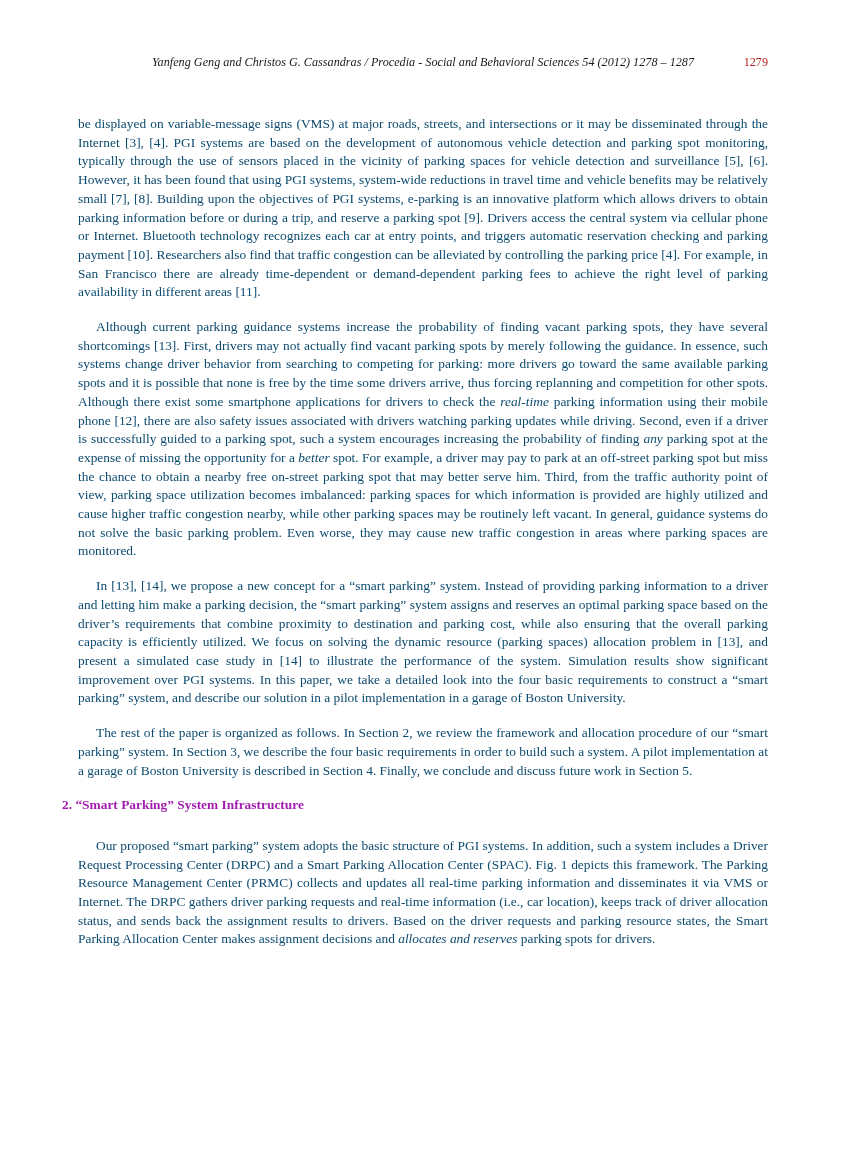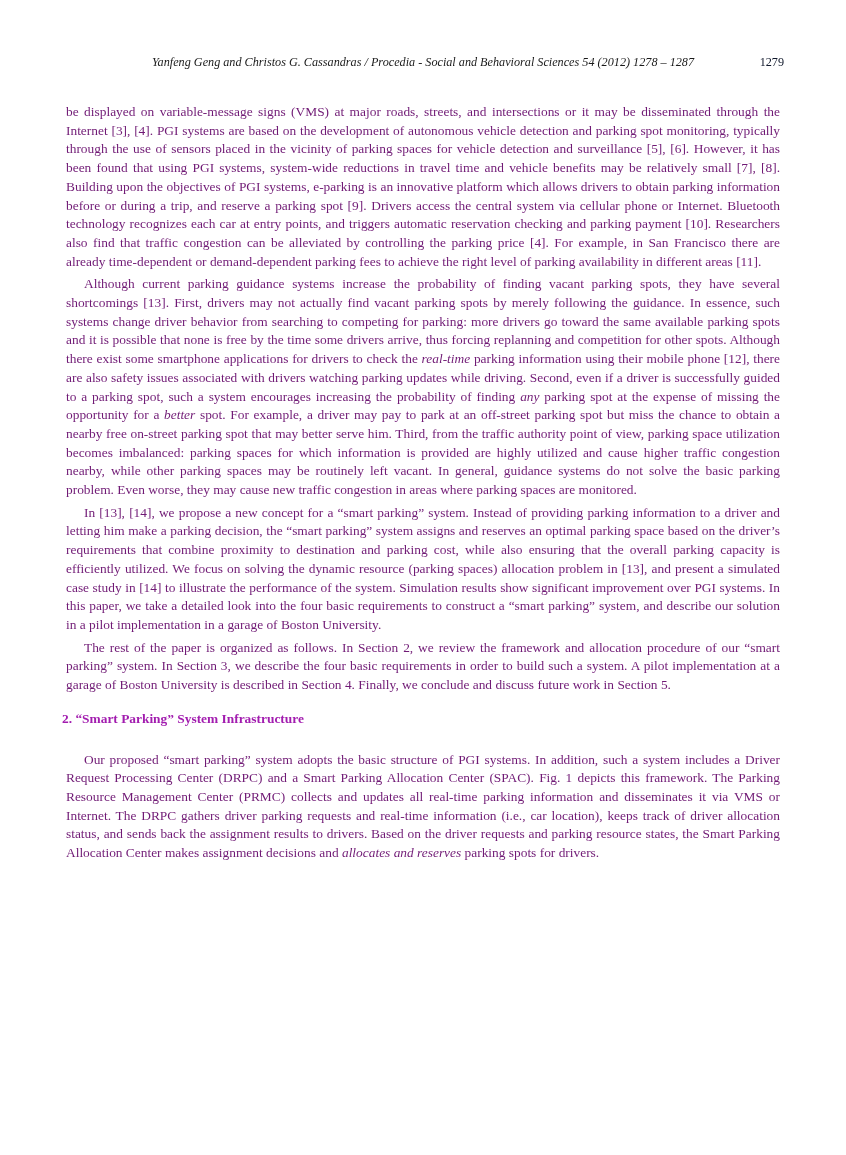--- a/index.html
+++ b/index.html
@@ -22,38 +22,38 @@
     left: 62px;
     width: 722px;
     text-align: center;
     font-size: 12.2px;
     line-height: 16px;
     font-style: italic;
     color: #1a1a1a;
   }
   .running-header .page-number {
     position: absolute;
-    right: 0;
+    right: 16px;
     top: 0;
     font-style: normal;
-    color: #0f172a;
+    color: #b91c1c;
   }
   .article-body {
     position: absolute;
     top: 99px;
     left: 62px;
     width: 722px;
   }
   .para {
-    margin: 4px;
+    margin: 16px;
     font-size: 13.4px;
     line-height: 18.7px;
     text-align: justify;
     text-indent: 18px;
-    color: #701a75;
+    color: #0c4a6e;
   }
   .para.no-indent {
     text-indent: 0;
   }
   .para em {
   }
   .section-heading {
     margin: 15px 0 22px 0;
     font-size: 13.4px;
     line-height: 18.7px;

